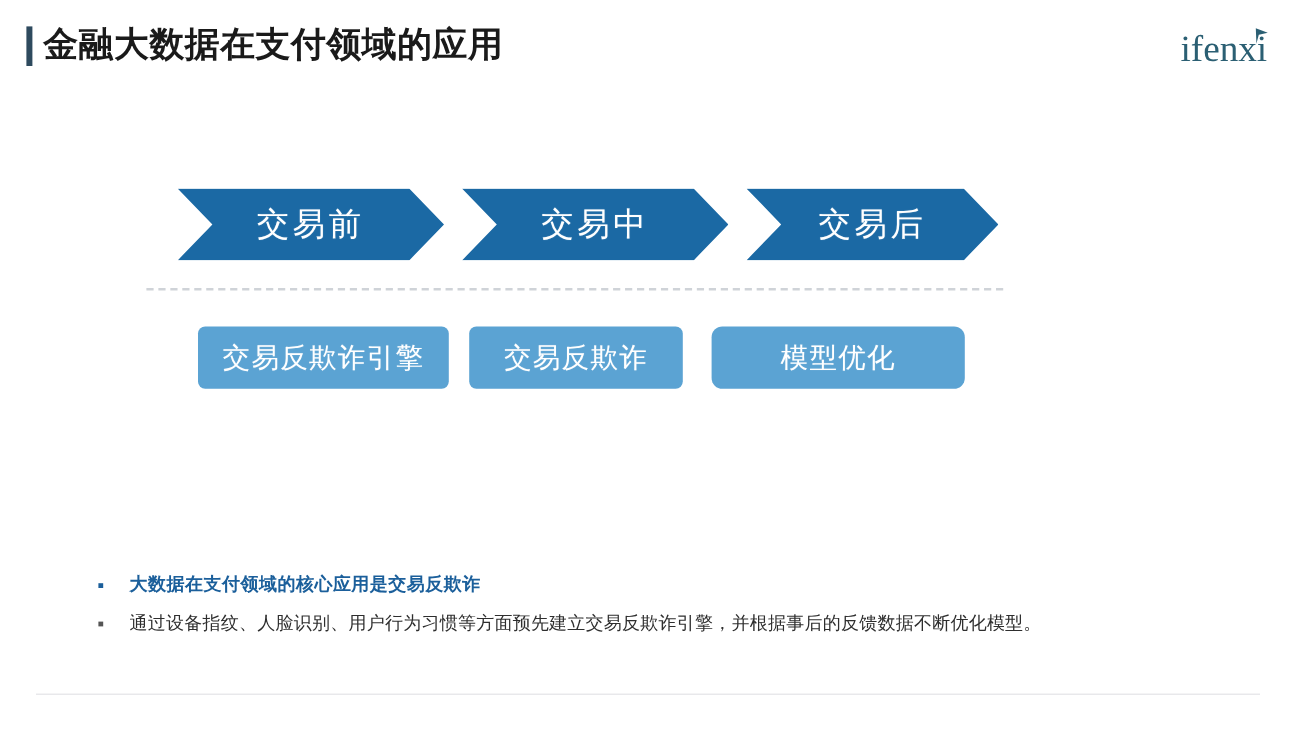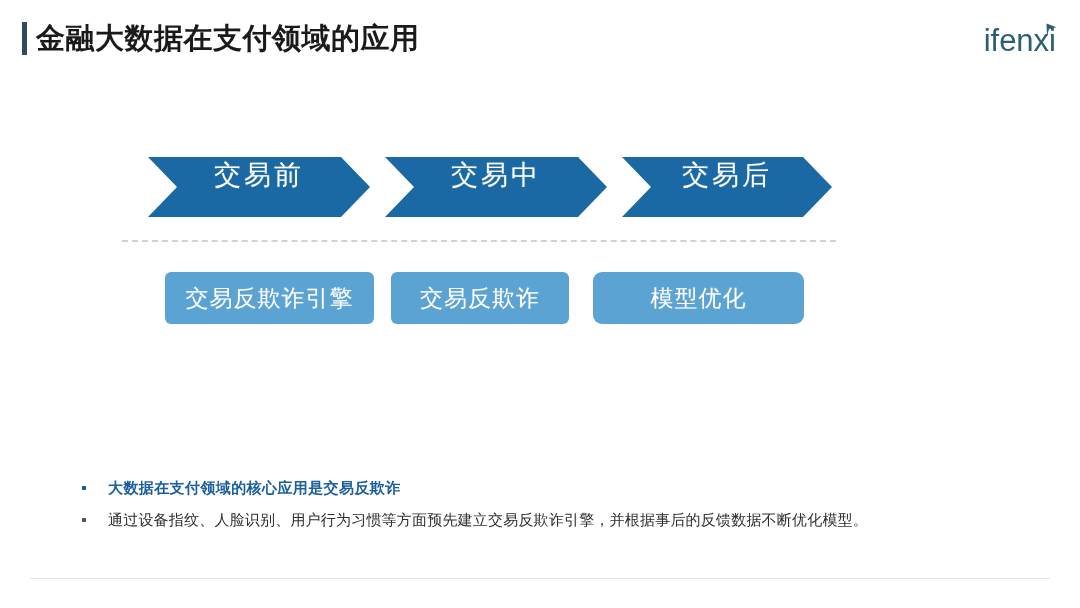--- a/index.html
+++ b/index.html
@@ -53,20 +53,21 @@
     white-space: nowrap;
   }
 
   .logo {
     position: absolute;
     right: 24px;
     top: 24px;
     height: 40px;
     display: flex;
     align-items: flex-start;
+    font-family: Liberation Serif, serif;
   }
   .logo-text {
     font-size: 31px;
     font-weight: 500;
     color: #2b5f73;
     letter-spacing: 0px;
     line-height: 34px;
     position: relative;
   }
   .logo-flag {
@@ -85,21 +86,21 @@
     width: 700px;
     height: 62px;
   }
   .chev {
     position: absolute;
     top: 0;
     height: 60px;
     background: #1b69a4;
     color: #ffffff;
     display: flex;
-    align-items: flex-start;
+    align-items: center;
     justify-content: center;
     font-size: 27px;
     font-weight: 500;
     letter-spacing: 3px;
     text-shadow: 0 0 1px rgba(255,255,255,0.35);
   }
   .chev-1 {
     left: 8px;
     width: 222px;
     clip-path: polygon(0 0, 193px 0, 222px 50%, 193px 100%, 0 100%, 29px 50%);

